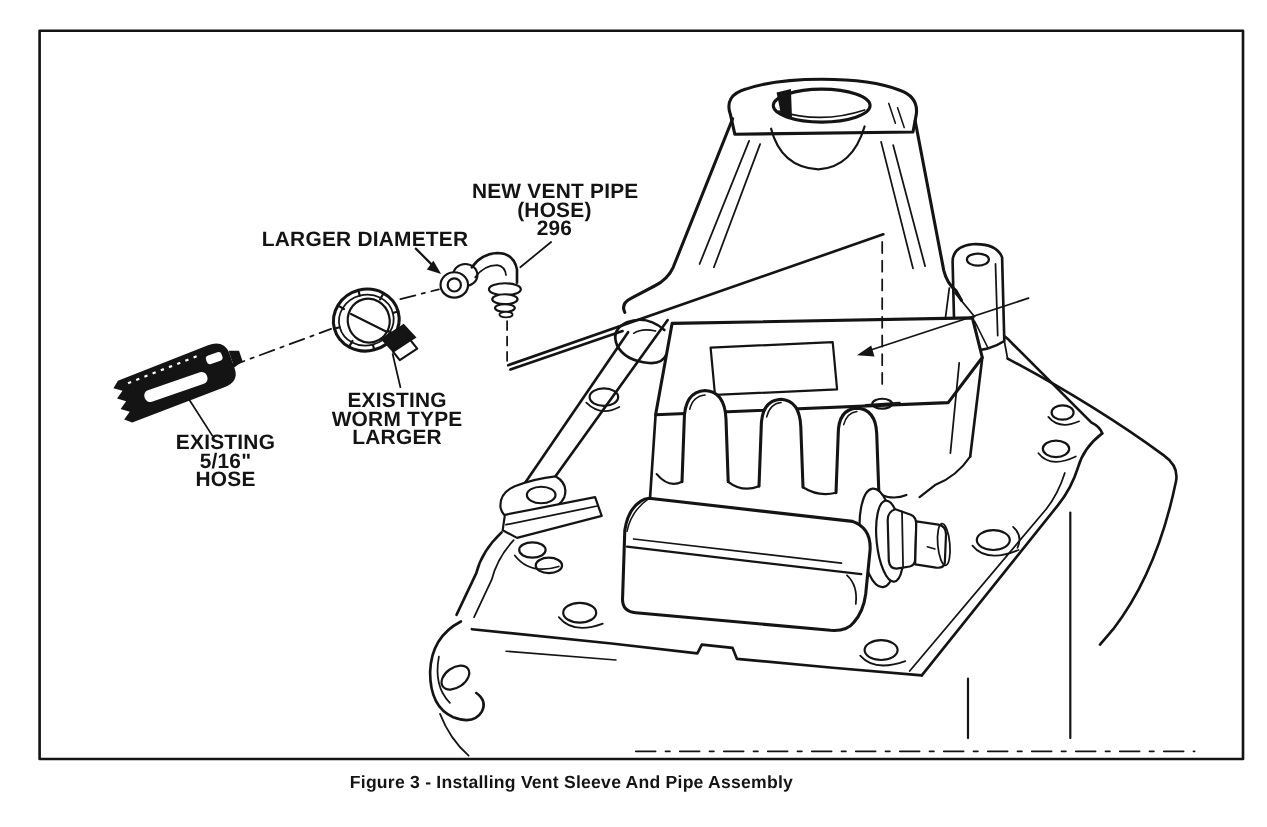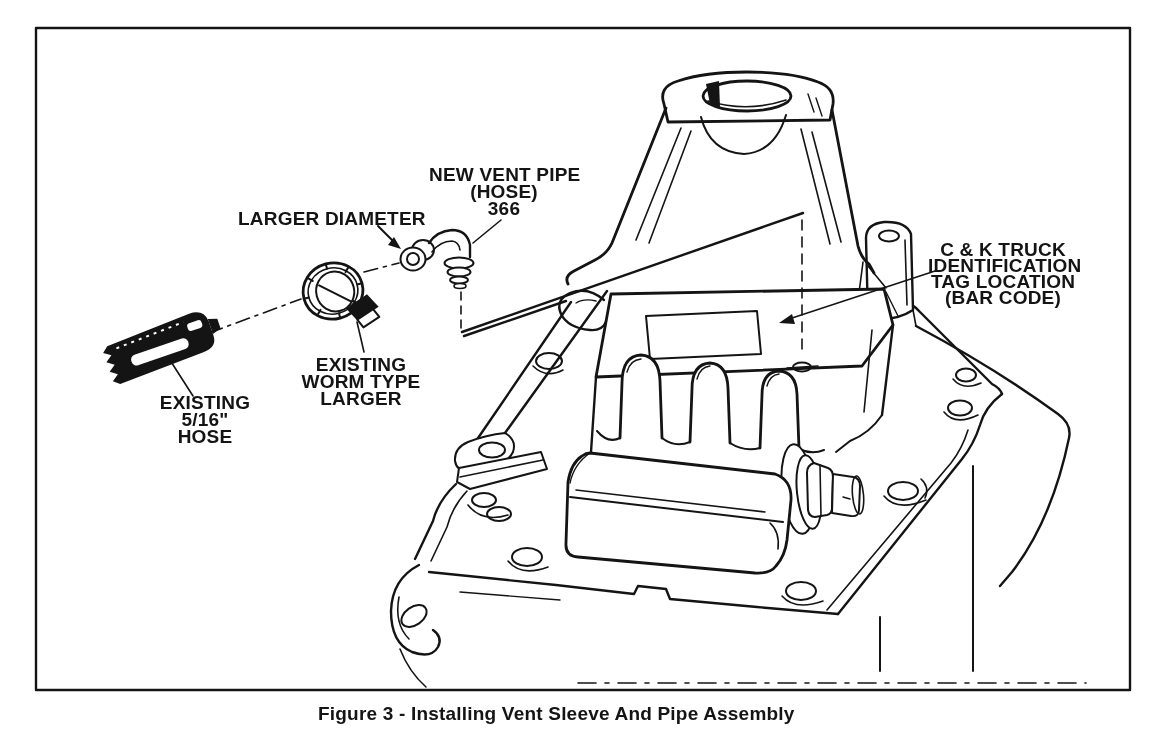--- a/index.html
+++ b/index.html
@@ -19,21 +19,21 @@
   svg .fk  { fill:var(--ink); stroke:none; }
   svg .wht { stroke:var(--paper); fill:none; stroke-width:2; }
   .callout {
     position:absolute; color:var(--ink);
     font-size:19px; line-height:17px; font-weight:bold;
     letter-spacing:.2px; text-align:center; white-space:nowrap;
   }
   .callout.left { text-align:left; }
   .caption {
     position:absolute; left:318px; top:703px;
-    color:var(--ink); font-size:19px; font-weight:bold;
+    color:var(--ink); font-size:16px; font-weight:bold;
     letter-spacing:.2px; white-space:nowrap;
   }
 </style>
 </head>
 <body>
 
 <div class="stage">
 
   <svg width="1152" height="752" viewBox="0 0 1152 752">
 
@@ -209,40 +209,34 @@
       <path class="ln thin" d="M 357,322 L 364,352"></path>
       <path class="ln thin" d="M 168,357 L 193,396"></path>
       <path class="ln thin" d="M 935,271 L 786,320"></path>
       <polygon class="fk" points="779,323 792,314 795,324"></polygon>
     </g>
   </svg>
 
   <div class="callout" style="left:429px; top:166px; width:150px;">
     <div>NEW VENT PIPE</div>
     <div>(HOSE)</div>
-    <div>366</div>
+    <div>296</div>
   </div>
 
   <div class="callout left" style="left:218px; top:210px;margin-left:20px;">
     <div>LARGER DIAMETER</div>
   </div>
 
   <div class="callout" style="left:296px; top:356px; width:130px;">
     <div>EXISTING</div>
     <div>WORM TYPE</div>
     <div>LARGER</div>
   </div>
 
   <div class="callout" style="left:150px; top:394px; width:110px;">
     <div>EXISTING</div>
     <div>5/16"</div>
     <div>HOSE</div>
   </div>
 
-  <div class="callout" style="left:928px; top:242px; width:150px; line-height:16px;">
-    <div>C &amp; K TRUCK</div>
-    <div>IDENTIFICATION</div>
-    <div>TAG LOCATION</div>
-    <div>(BAR CODE)</div>
-  </div>
 
   <div class="caption">Figure 3 - Installing Vent Sleeve And Pipe Assembly</div>
 </div>
 
 </body></html>

